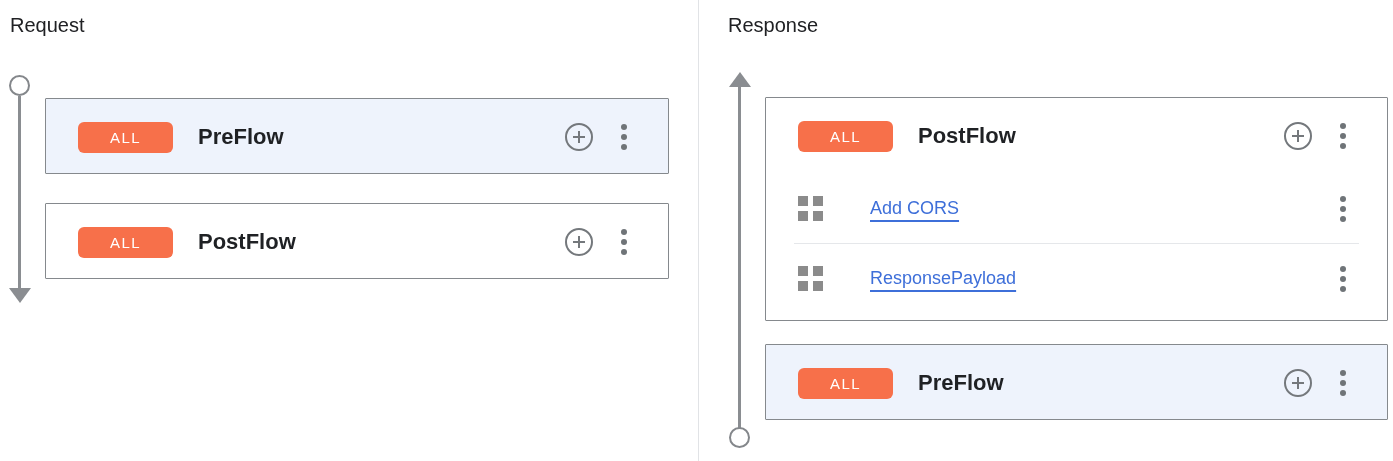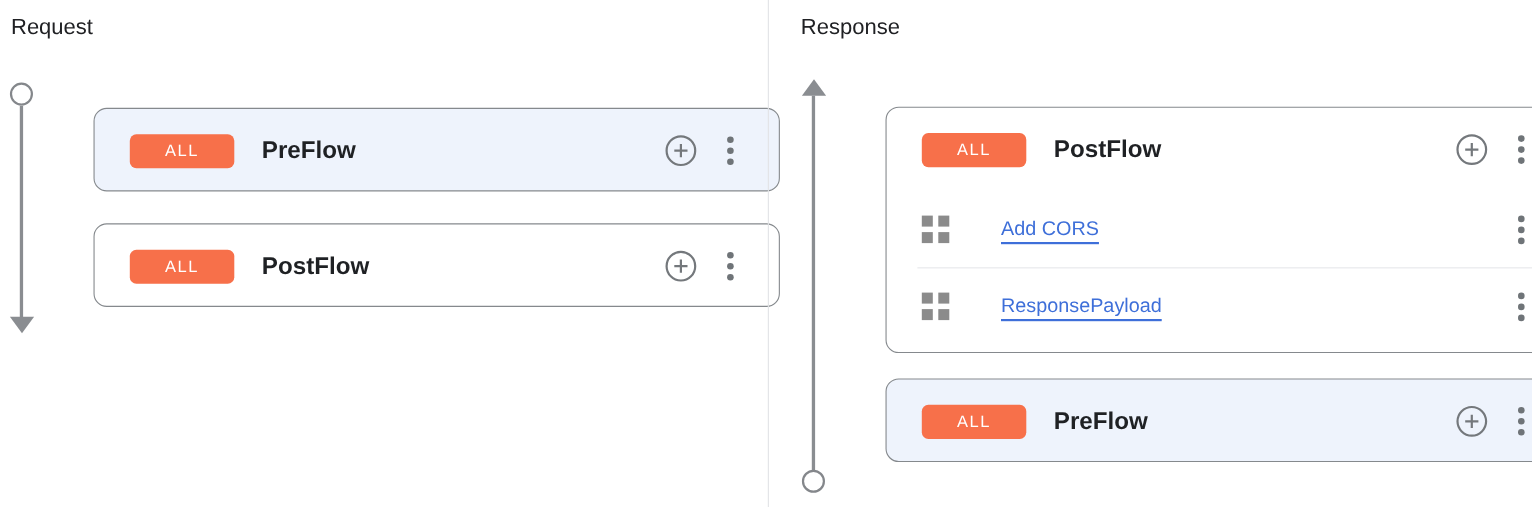--- a/index.html
+++ b/index.html
@@ -23,21 +23,21 @@
 
   .req-circle { left: 9px; top: 75px; }
   .req-line   { left: 18px; top: 96px; height: 193px; }
   .req-arrow  { left: 9px; top: 288px; }
 
   .res-arrow  { left: 729px; top: 72px; }
   .res-line   { left: 738px; top: 87px; height: 341px; }
   .res-circle { left: 729px; top: 427px; }
 
   
-  .flow-card { position: absolute; background: #ffffff; border: 1.5px solid #85898d; border-radius: 12px; margin-left: 40px; }
+  .flow-card { position: absolute; background: #ffffff; border: 1.5px solid #85898d; border-radius: 1px; }
   .flow-card.selected { background: #eef3fc; }
   .flow-header { display: flex; align-items: center; height: 76px; padding: 0 30px 0 32px; }
 
   .badge { display: inline-block; min-width: 95px; padding: 6px 14px; text-align: center;
       background: #f7704a; color: #ffffff; font-size: 15px; font-weight: 400;
       letter-spacing: 1.5px; border-radius: 6px; line-height: 19px; }
   .flow-name { margin-left: 25px; font-size: 22px; font-weight: 700; color: #1f2124; }
   .spacer { flex: 1; }
 
   .icon-btn { background: none; border: none; cursor: pointer; display: flex; align-items: center; justify-content: center; padding: 0; }

